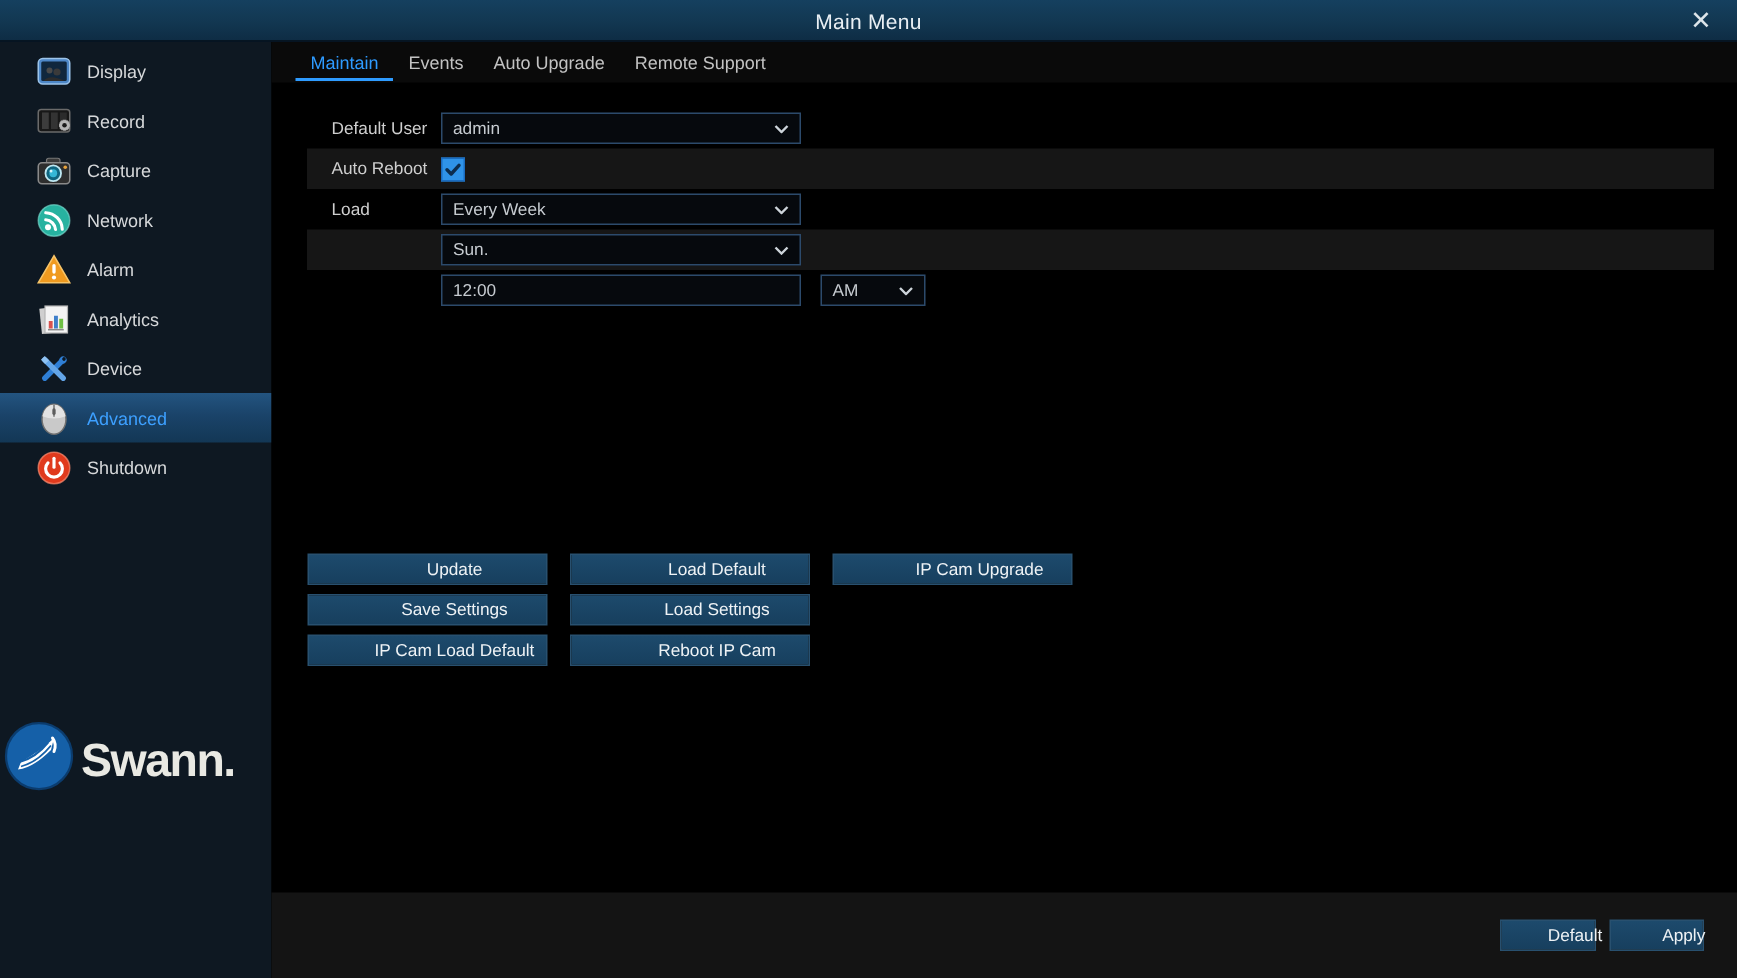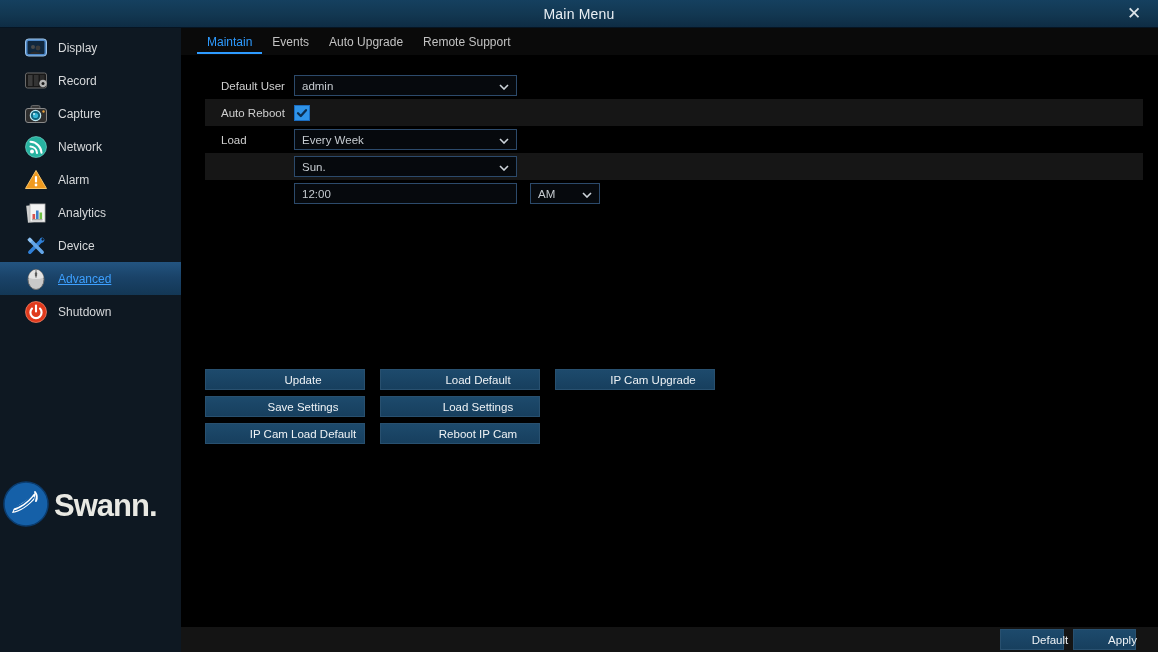--- a/index.html
+++ b/index.html
@@ -19,57 +19,57 @@
   .body { display:flex; height:624px; }
   .sidebar { width:181px; background:#0e1822; position:relative; flex:0 0 181px; }
   .main { flex:1; position:relative; background:#000; }
 
   
   .side-list { padding-top:3px; }
   .side-item { height:33px; display:flex; align-items:center; padding-left:23px; cursor:pointer; }
   .side-item .icon { width:26px; height:26px; display:flex; align-items:center; justify-content:center; }
   .side-item .label { color:#d6d8da; font-size:12px; margin-left:9px; }
   .side-item.active { background:linear-gradient(180deg,#235480 0%,#1a4369 45%,#133755 100%); }
-  .side-item.active .label { color:#3da0ff;text-decoration:underline; }
+  .side-item.active .label { color:#3da0ff; }
 
   .logo { position:absolute; top:452px; left:2px; display:flex; align-items:center; }
   .logo .logo-text { color:#e9e9e3; font-size:31px; font-weight:700; letter-spacing:-1px; margin-left:4px; }
 
   
   .tabs { height:27px; display:flex; align-items:stretch; padding-left:16px; background:#0a0a0a; }
   .tab { padding:0 10px; display:flex; align-items:center; color:#c2c2c2; font-size:12px;
          position:relative; cursor:pointer; }
   .tab.active { color:#2e9bff; }
   .tab.active::after { content:""; position:absolute; left:0; right:0; bottom:1px; height:2px; background:#2e9bff; }
 
   
   .form { margin-top:17px; }
   .row { height:27px; display:flex; align-items:center; padding-left:40px; }
   .row.alt { background:linear-gradient(to right, transparent 24px, #161616 24px,
              #161616 calc(100% - 15px), transparent calc(100% - 15px)); }
   .row .flabel { width:73px; color:#cfcfcf; font-size:11.5px; flex:0 0 73px; }
   .field-group { display:flex; align-items:center; }
-  .select, .tinput { width:223px; height:21px; background:#06090d; border:1px solid #2c4a6b;
+  .select, .tinput { width:240px; height:21px; background:#06090d; border:1px solid #2c4a6b;
              display:flex; align-items:center; padding:0 7px; color:#c6cbd0; font-size:11.5px; }
   .select { justify-content:space-between; cursor:pointer; }
   .select.small { width:70px; margin-left:13px; }
   .chev { flex:0 0 auto; margin-left:6px; }
   .checkbox { width:16px; height:16px; background:#2f93e8; border:1px solid #1a6cc0;
               display:flex; align-items:center; justify-content:center; cursor:pointer; }
 
   
   .actions { margin-top:162px; margin-left:24px; display:grid;
              grid-template-columns:160px 160px 160px; column-gap:15px; row-gap:6px; width:510px; }
   .btn { height:21px; background:linear-gradient(180deg,#1d4a6c 0%,#173f5e 100%);
          border:1px solid #28506f; color:#eef2f5; font-size:11.5px; display:flex;
          align-items:center; justify-content:center; cursor:pointer;padding-left:36px; }
   .c1 { grid-column:1; } .c2 { grid-column:2; } .c3 { grid-column:3; }
 
   
-  .footer { position:absolute; left:0; right:0; bottom:0; height:25px; background:#141414;
+  .footer { position:absolute; left:0; right:0; bottom:0; height:57px; background:#141414;
             display:flex; align-items:center; justify-content:flex-end; padding-right:22px; }
   .footer .btn { margin-left:9px; }
   .btn.default-btn { width:64px; }
   .btn.apply-btn { width:63px; }
 </style>
 </head>
 <body>
 
 <div class="window">
 

